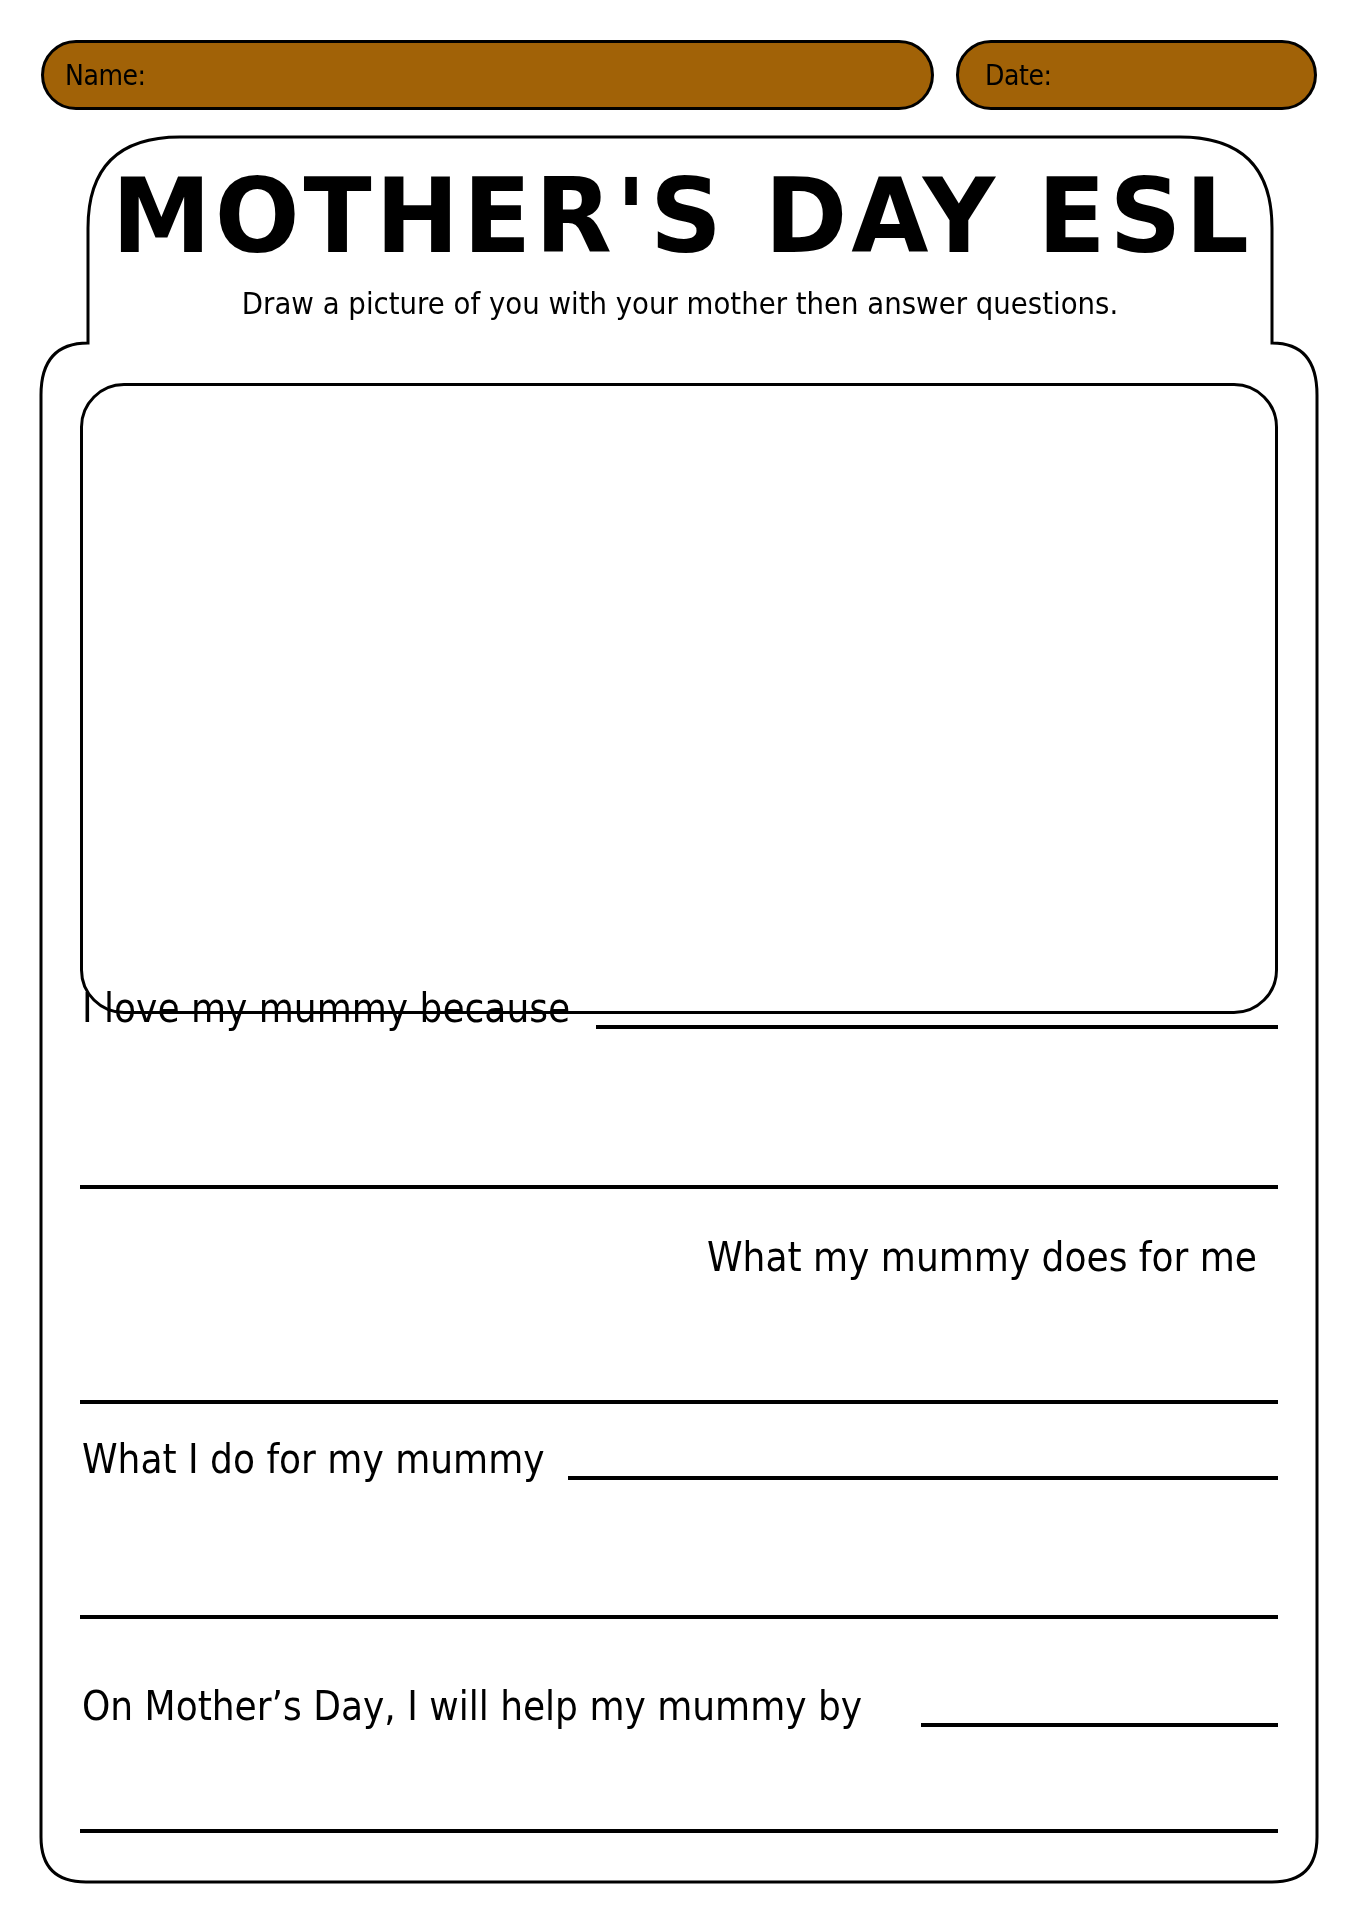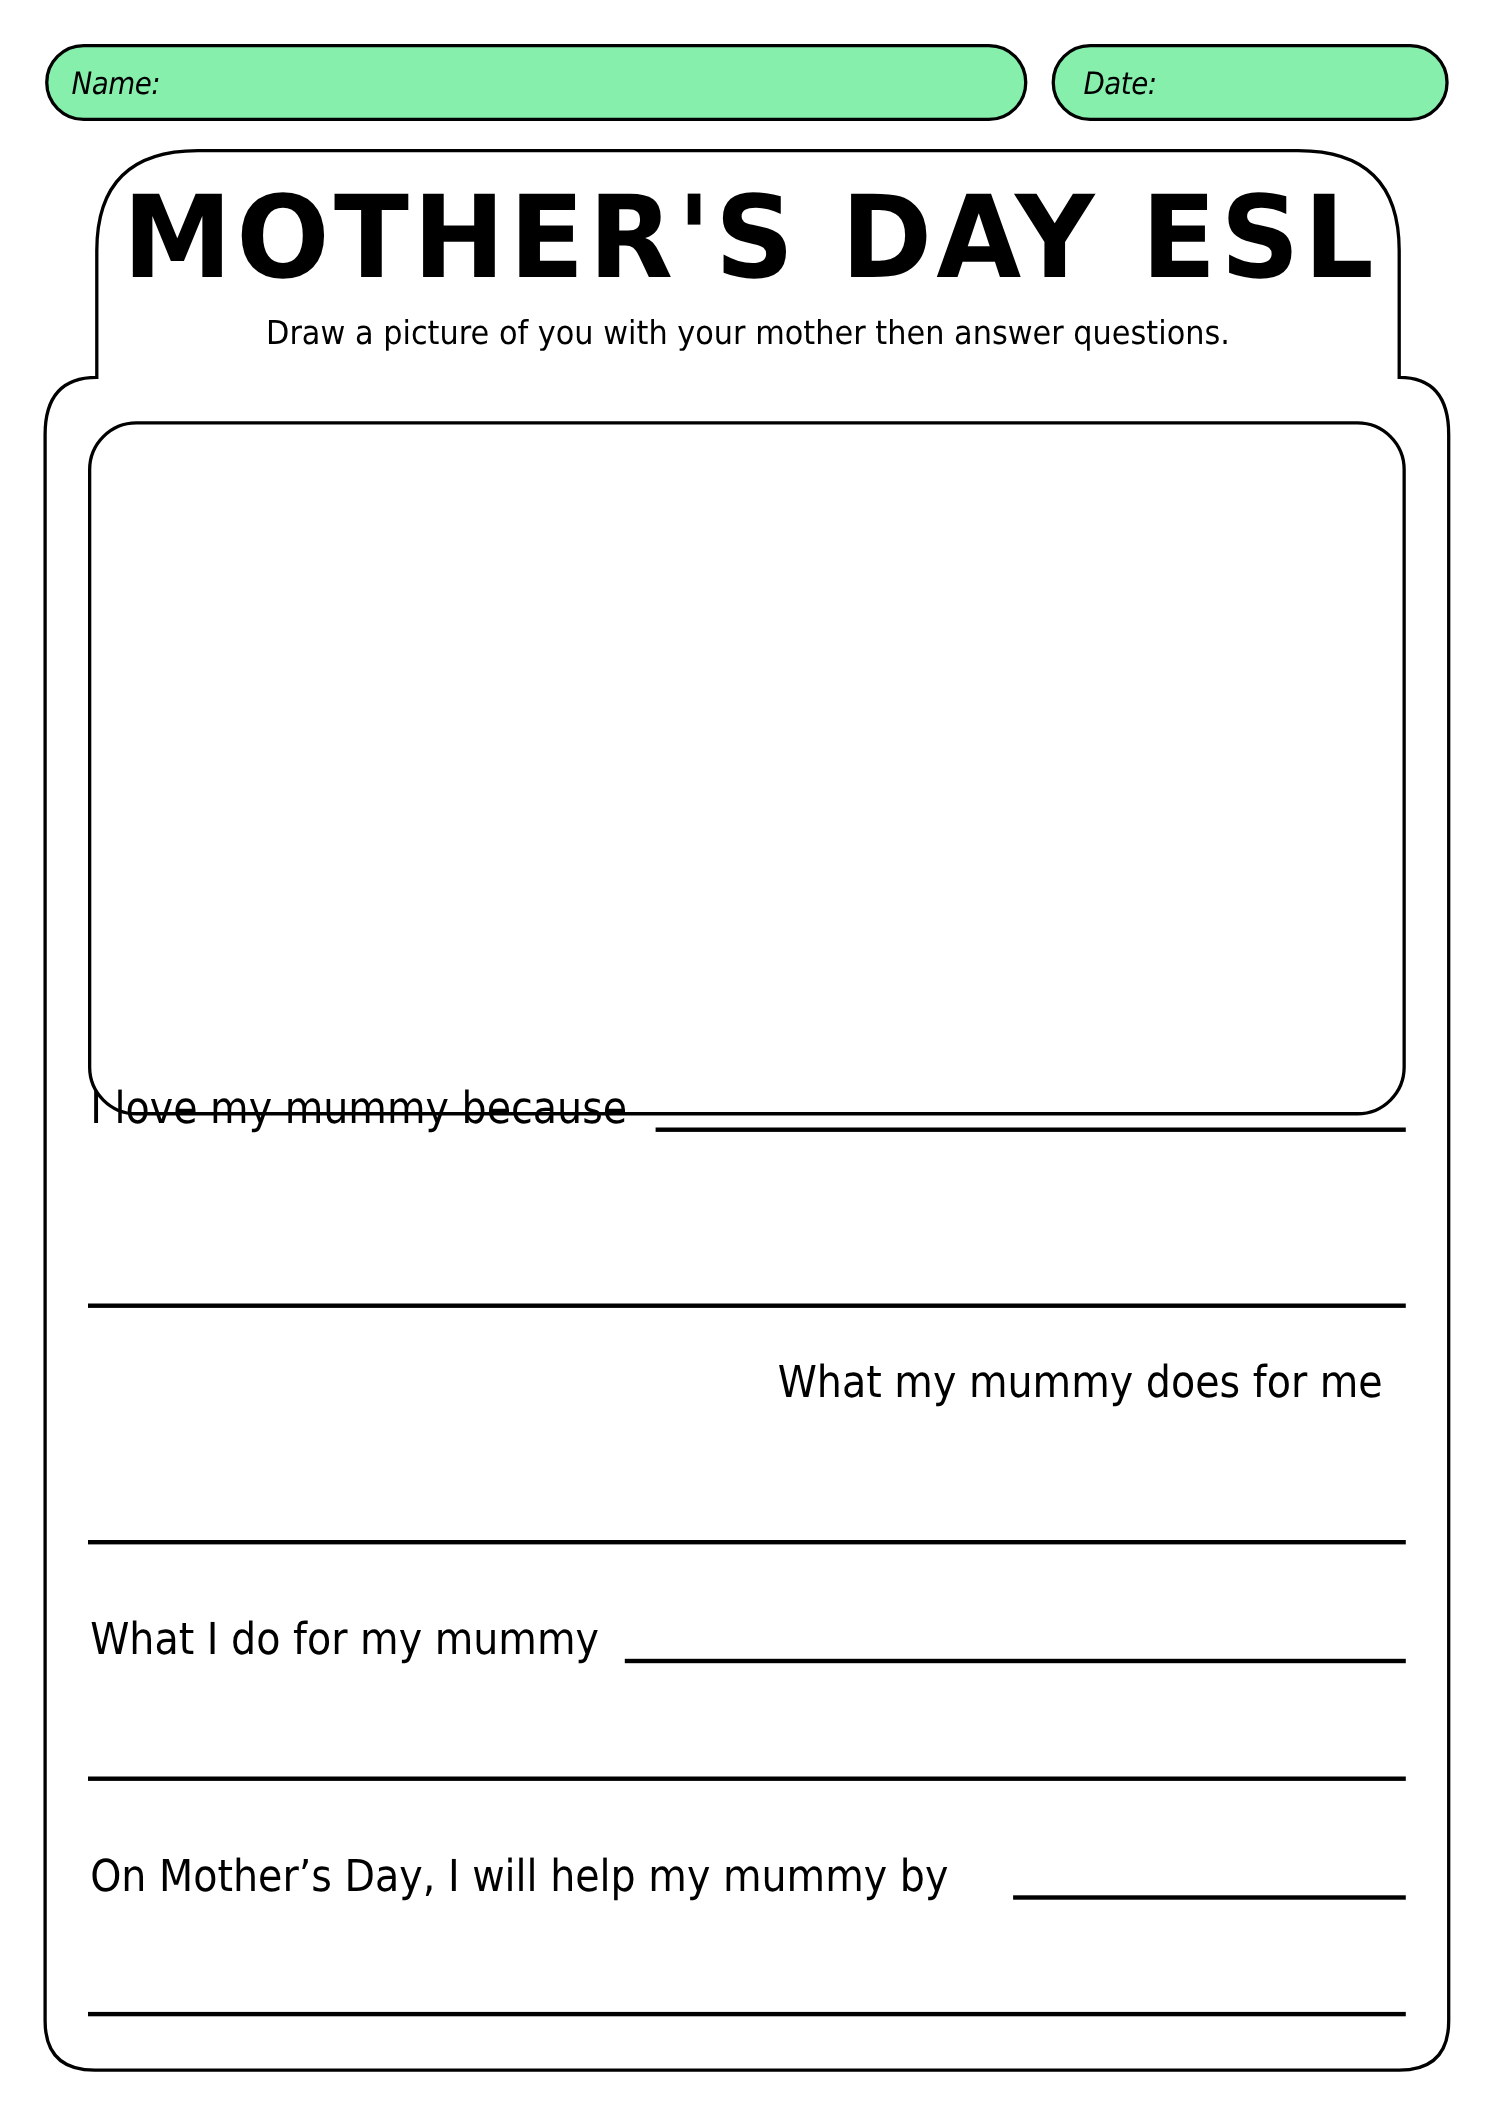--- a/index.html
+++ b/index.html
@@ -20,22 +20,21 @@
     .pill {
       position: absolute;
       top: 40px;
       height: 70px;
       box-sizing: border-box;
       border: 3px solid #000;
       border-radius: 36px;
       display: flex;
       align-items: center;
       padding-left: 21px;
-      background: #86efac;
-      font-style: italic;
+      background: #a16207;
     }
     .pill.name { left: 41px; width: 893px; }
     .pill.date { left: 956px; width: 361px; padding-left: 26px; }
     .pill .label {
       font-family: "DejaVu Sans", sans-serif;
       font-size: 28px;
       letter-spacing: -0.5px;
       transform: scaleX(0.9);
       transform-origin: left center;
       white-space: nowrap;
@@ -166,21 +165,21 @@
   <span class="q-blank"></span>
 </div>
 <div class="answer-line" style="top:1185px;"></div>
 
 <div class="q-row" style="top:1237px;flex-direction:column;">
   <span class="q-text">What my mummy does for me</span>
   <span class="q-blank"></span>
 </div>
 <div class="answer-line" style="top:1400px;"></div>
 
-<div class="q-row" style="top:1452px;">
+<div class="q-row" style="top:1420px;">
   <span class="q-text">What I do for my mummy</span>
   <span class="q-blank"></span>
 </div>
 <div class="answer-line" style="top:1615px;"></div>
 
 <div class="q-row" style="top:1667px;">
   <span class="q-text">On Mother’s Day, I will help my mummy by</span>
   <span class="q-blank"></span>
 </div>
 <div class="answer-line" style="top:1829px;"></div>

